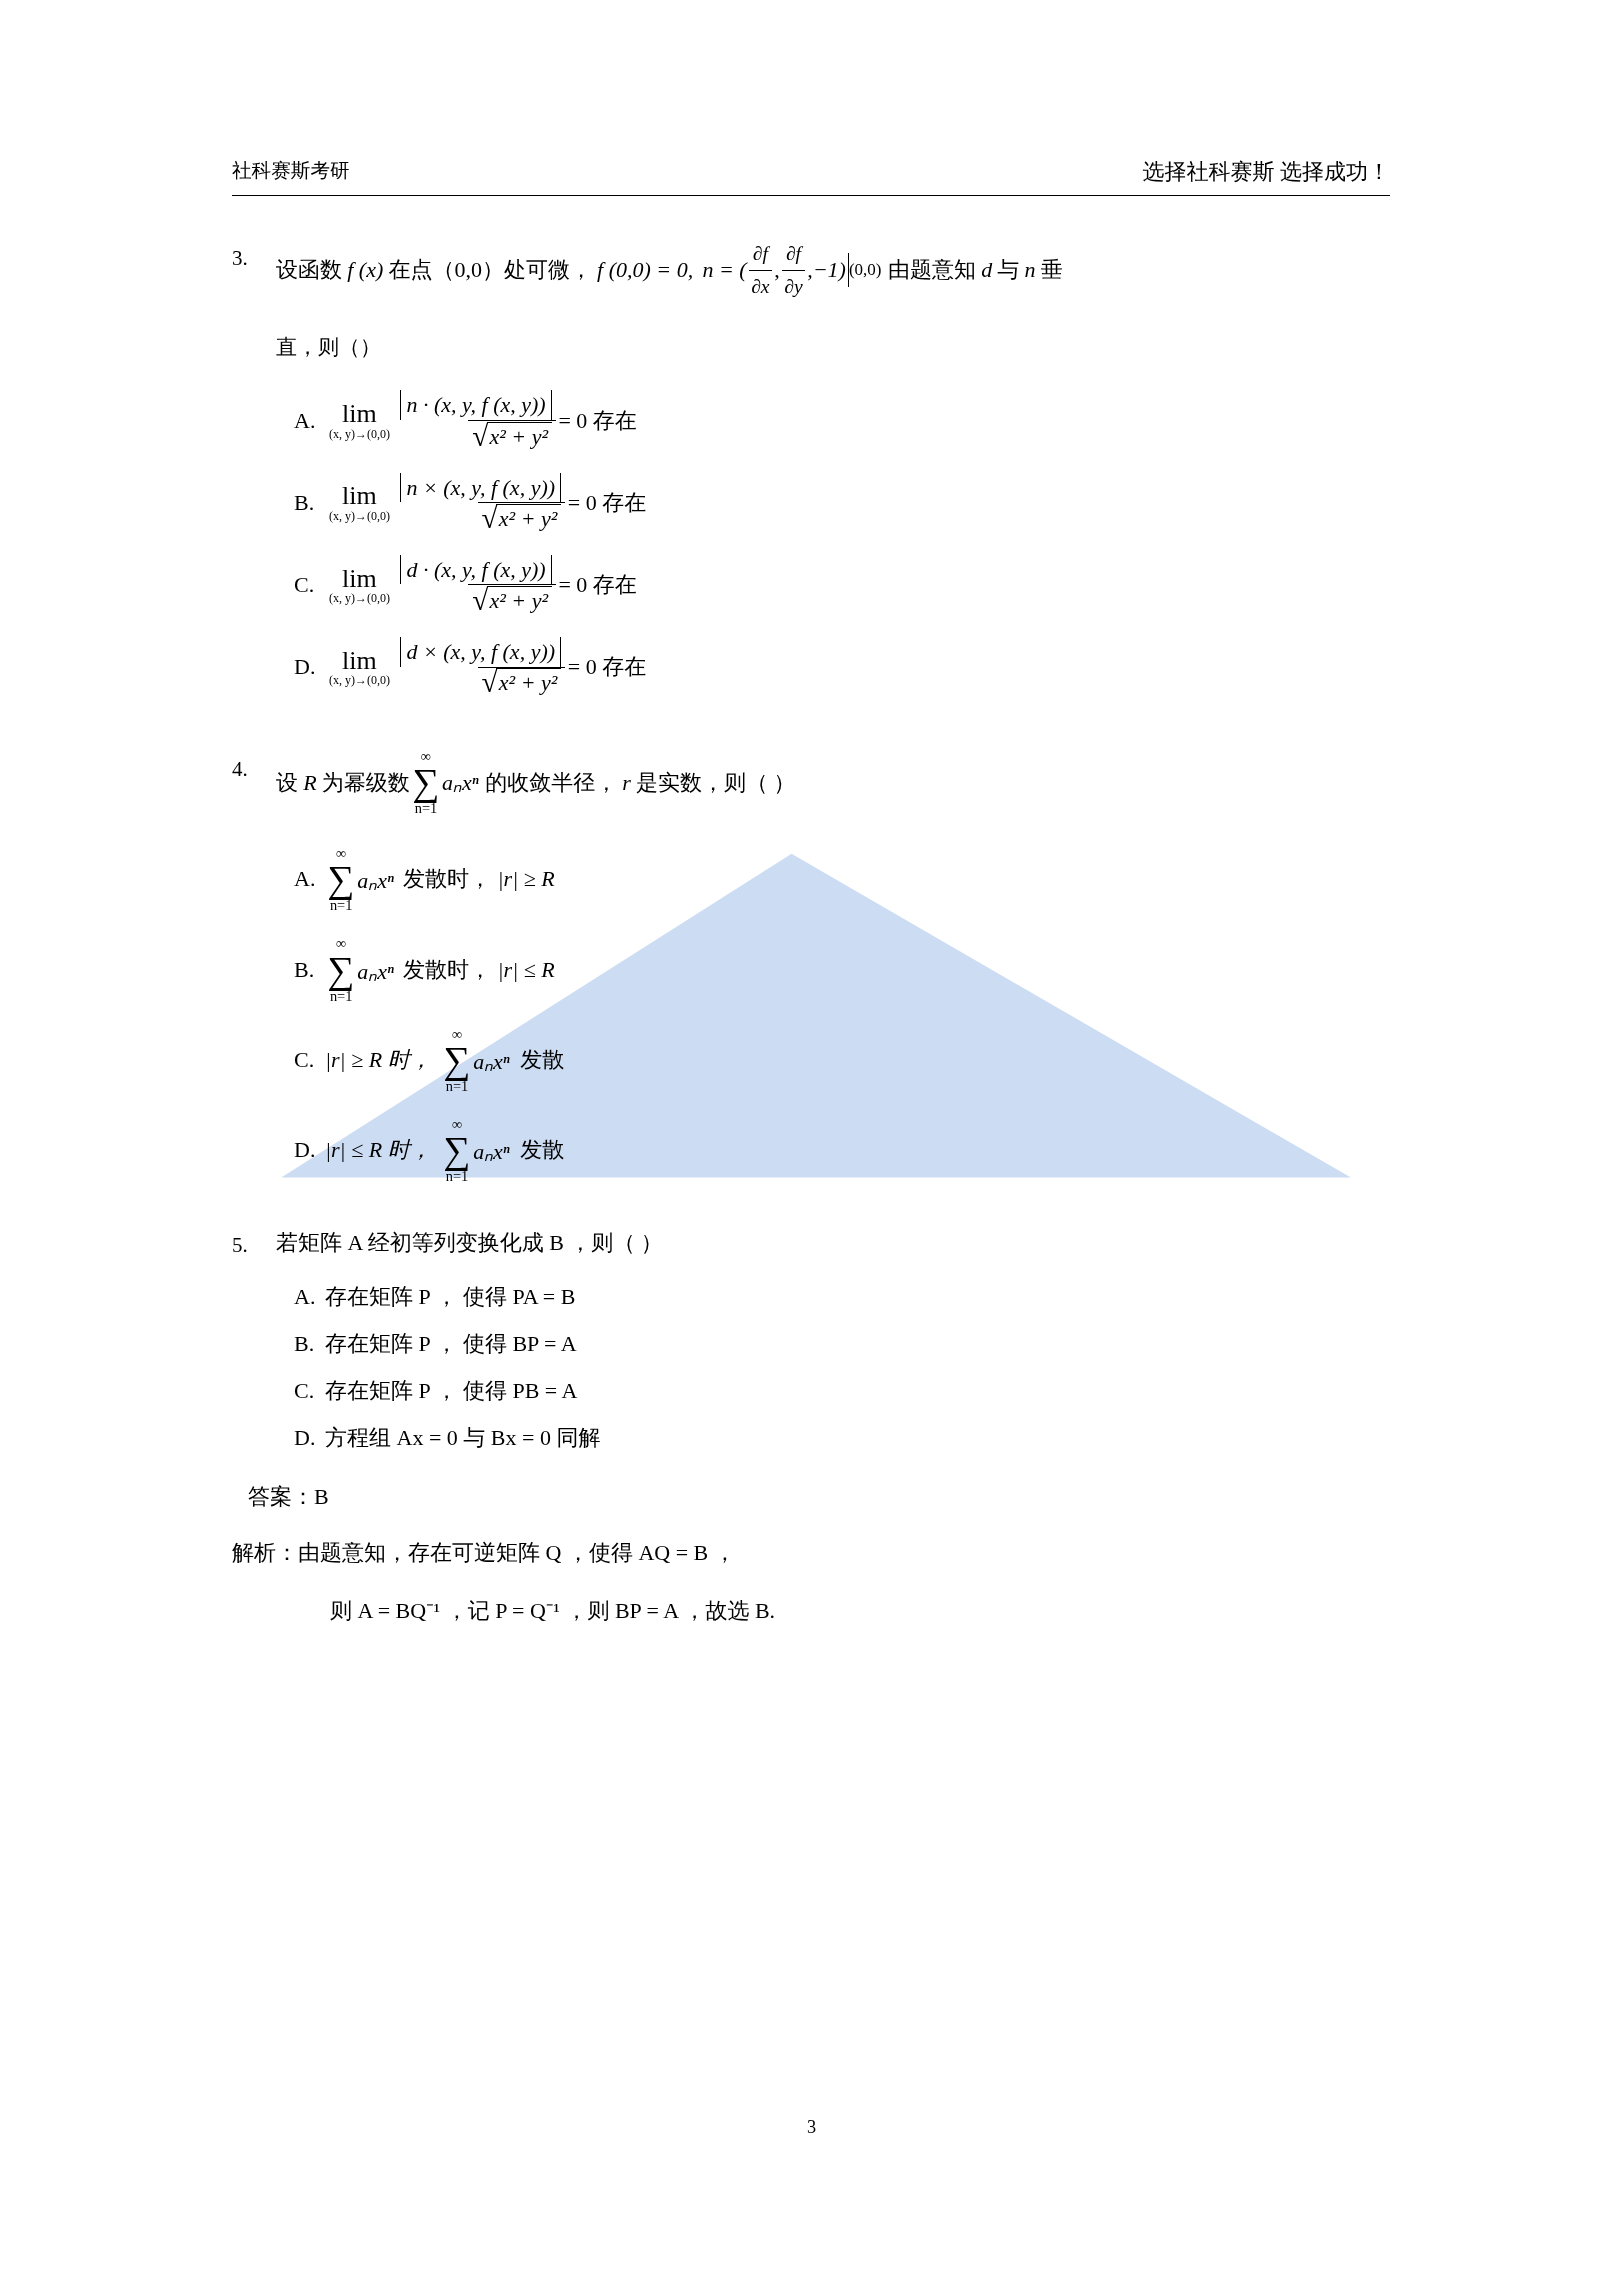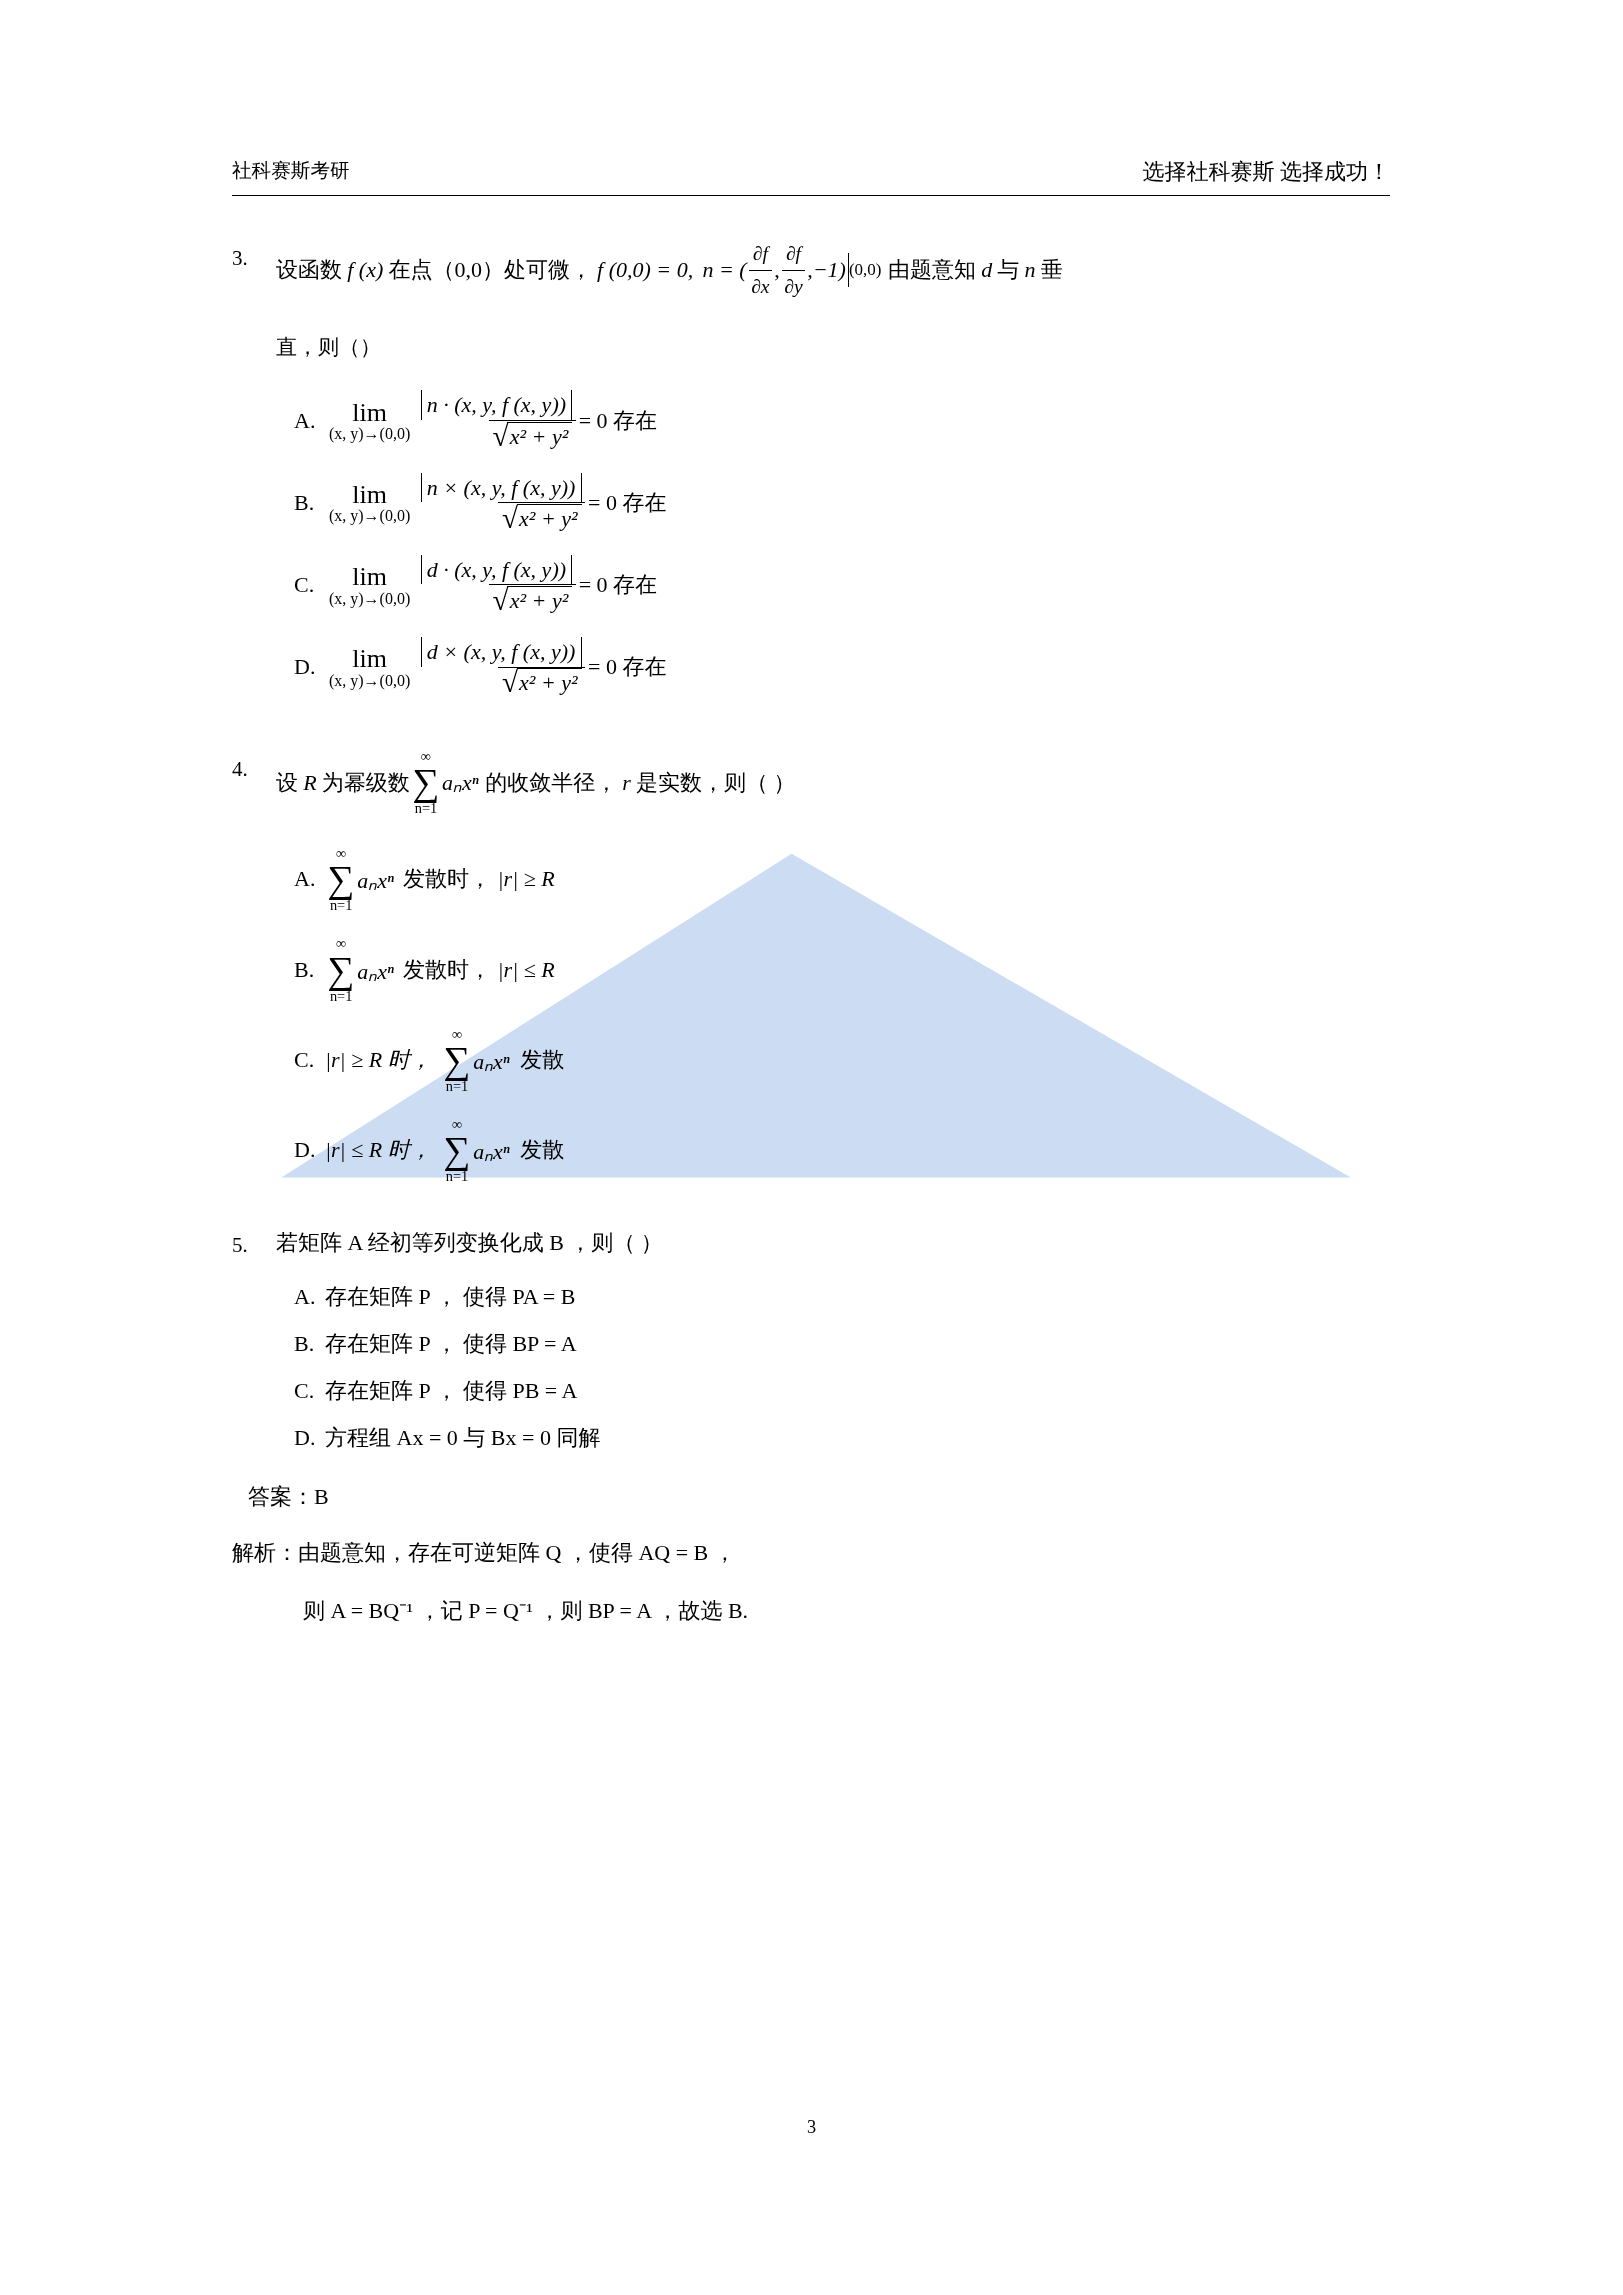--- a/index.html
+++ b/index.html
@@ -82,21 +82,21 @@
   .frac .num { padding:0 3.9px; }
   .frac .den { padding:0 3.9px; border-top:1.3px solid #000; }
   .lim {
     display:inline-flex;
     flex-direction:column;
     align-items:center;
     vertical-align:middle;
     margin:0 3.9px;
   }
   .lim .lm { font-size:26px; }
-  .lim .ls { font-size:16px; margin-top:-2.6px;}
+  .lim .ls { font-size:12px; margin-top:-2.6px;}
   .sumop {
     display:inline-flex;
     flex-direction:column;
     align-items:center;
     vertical-align:middle;
     margin:0 2.6px;
     line-height:1;
   }
   .sumop .top { font-size:14.4px; }
   .sumop .sig { font-size:38px; font-family:"Liberation Serif", serif; }
@@ -351,19 +351,19 @@
       <span class="optlabel">C.</span>
       <span>存在矩阵 P ， 使得 PB = A</span>
     </div>
     <div class="opt" style="margin-top:17px;">
       <span class="optlabel">D.</span>
       <span>方程组 Ax = 0 与 Bx = 0 同解</span>
     </div>
 
     <div class="ans" style="margin-top:29px;margin-left:16px;">答案：B</div>
     <div class="ans" style="margin-top:26px;">解析：由题意知，存在可逆矩阵 Q ，使得 AQ = B ，</div>
-    <div class="ans" style="margin-top:26px;margin-left:71px;">则 A = BQ⁻¹ ，记 P = Q⁻¹ ，则 BP = A ，故选 B.</div>
+    <div class="ans" style="margin-top:26px;margin-left:98px;">则 A = BQ⁻¹ ，记 P = Q⁻¹ ，则 BP = A ，故选 B.</div>
 
   </div>
 
   <div class="pagenum">3</div>
 </div>
 
 
 </body></html>

